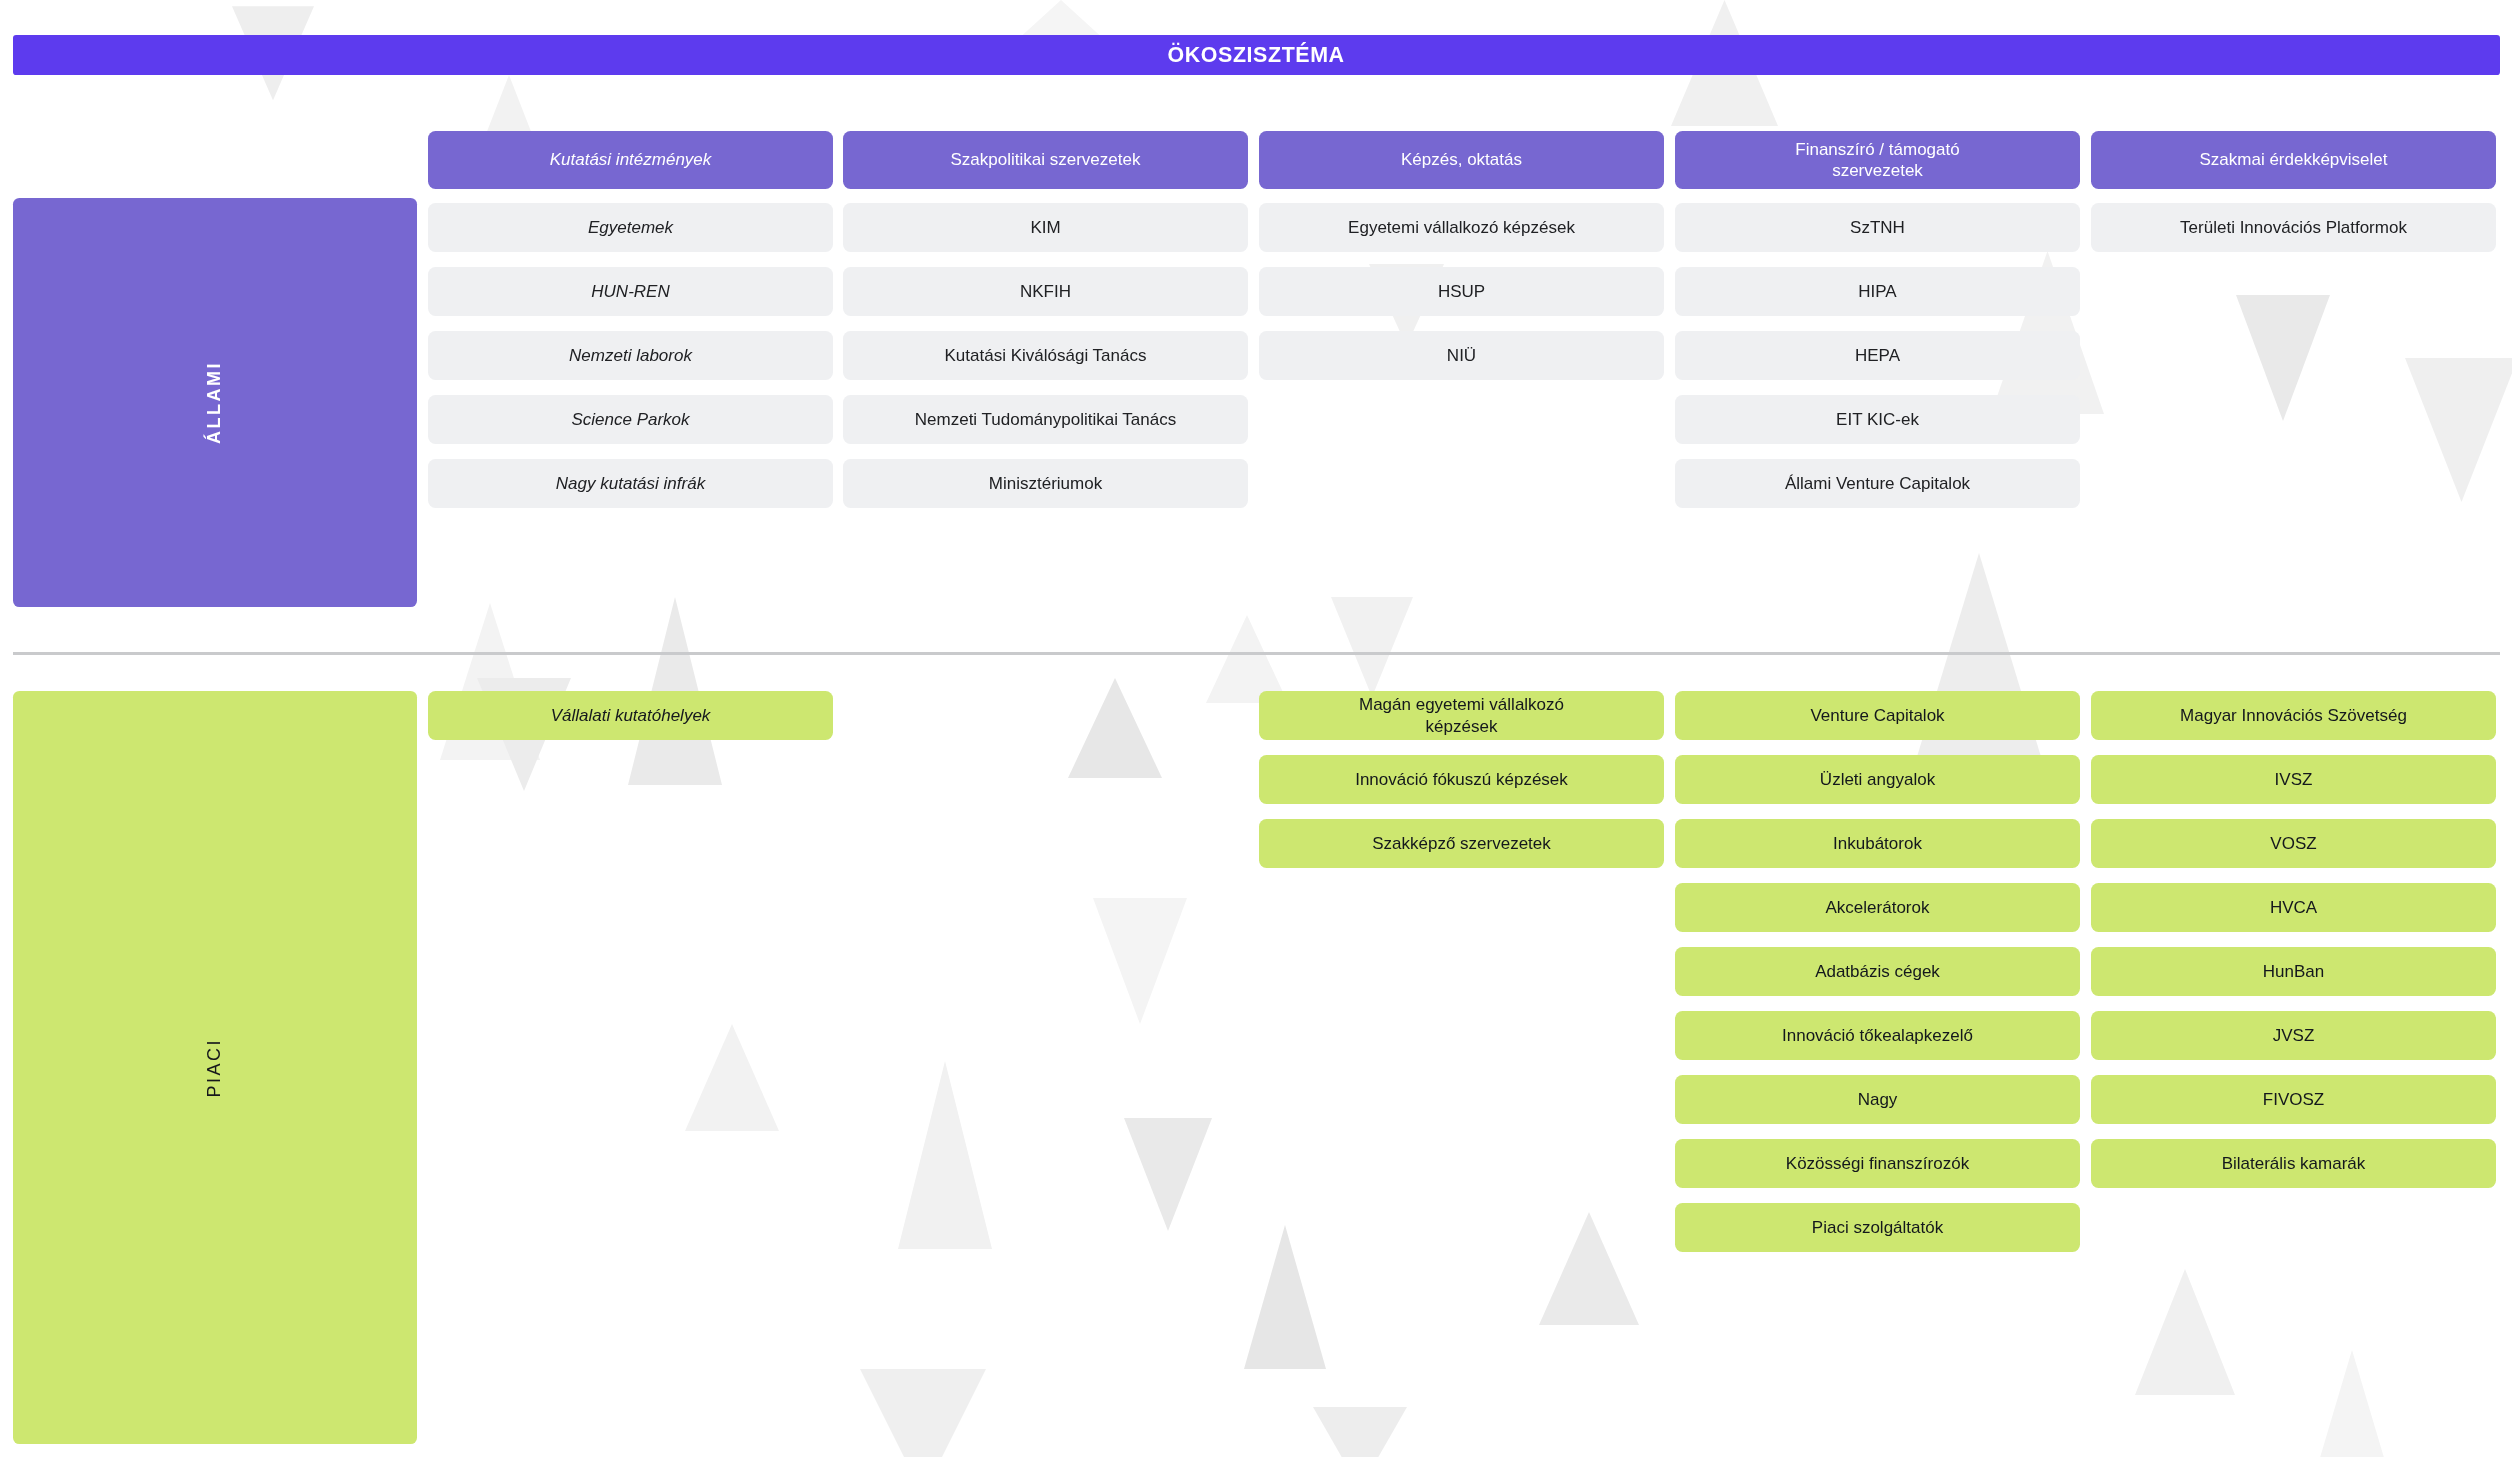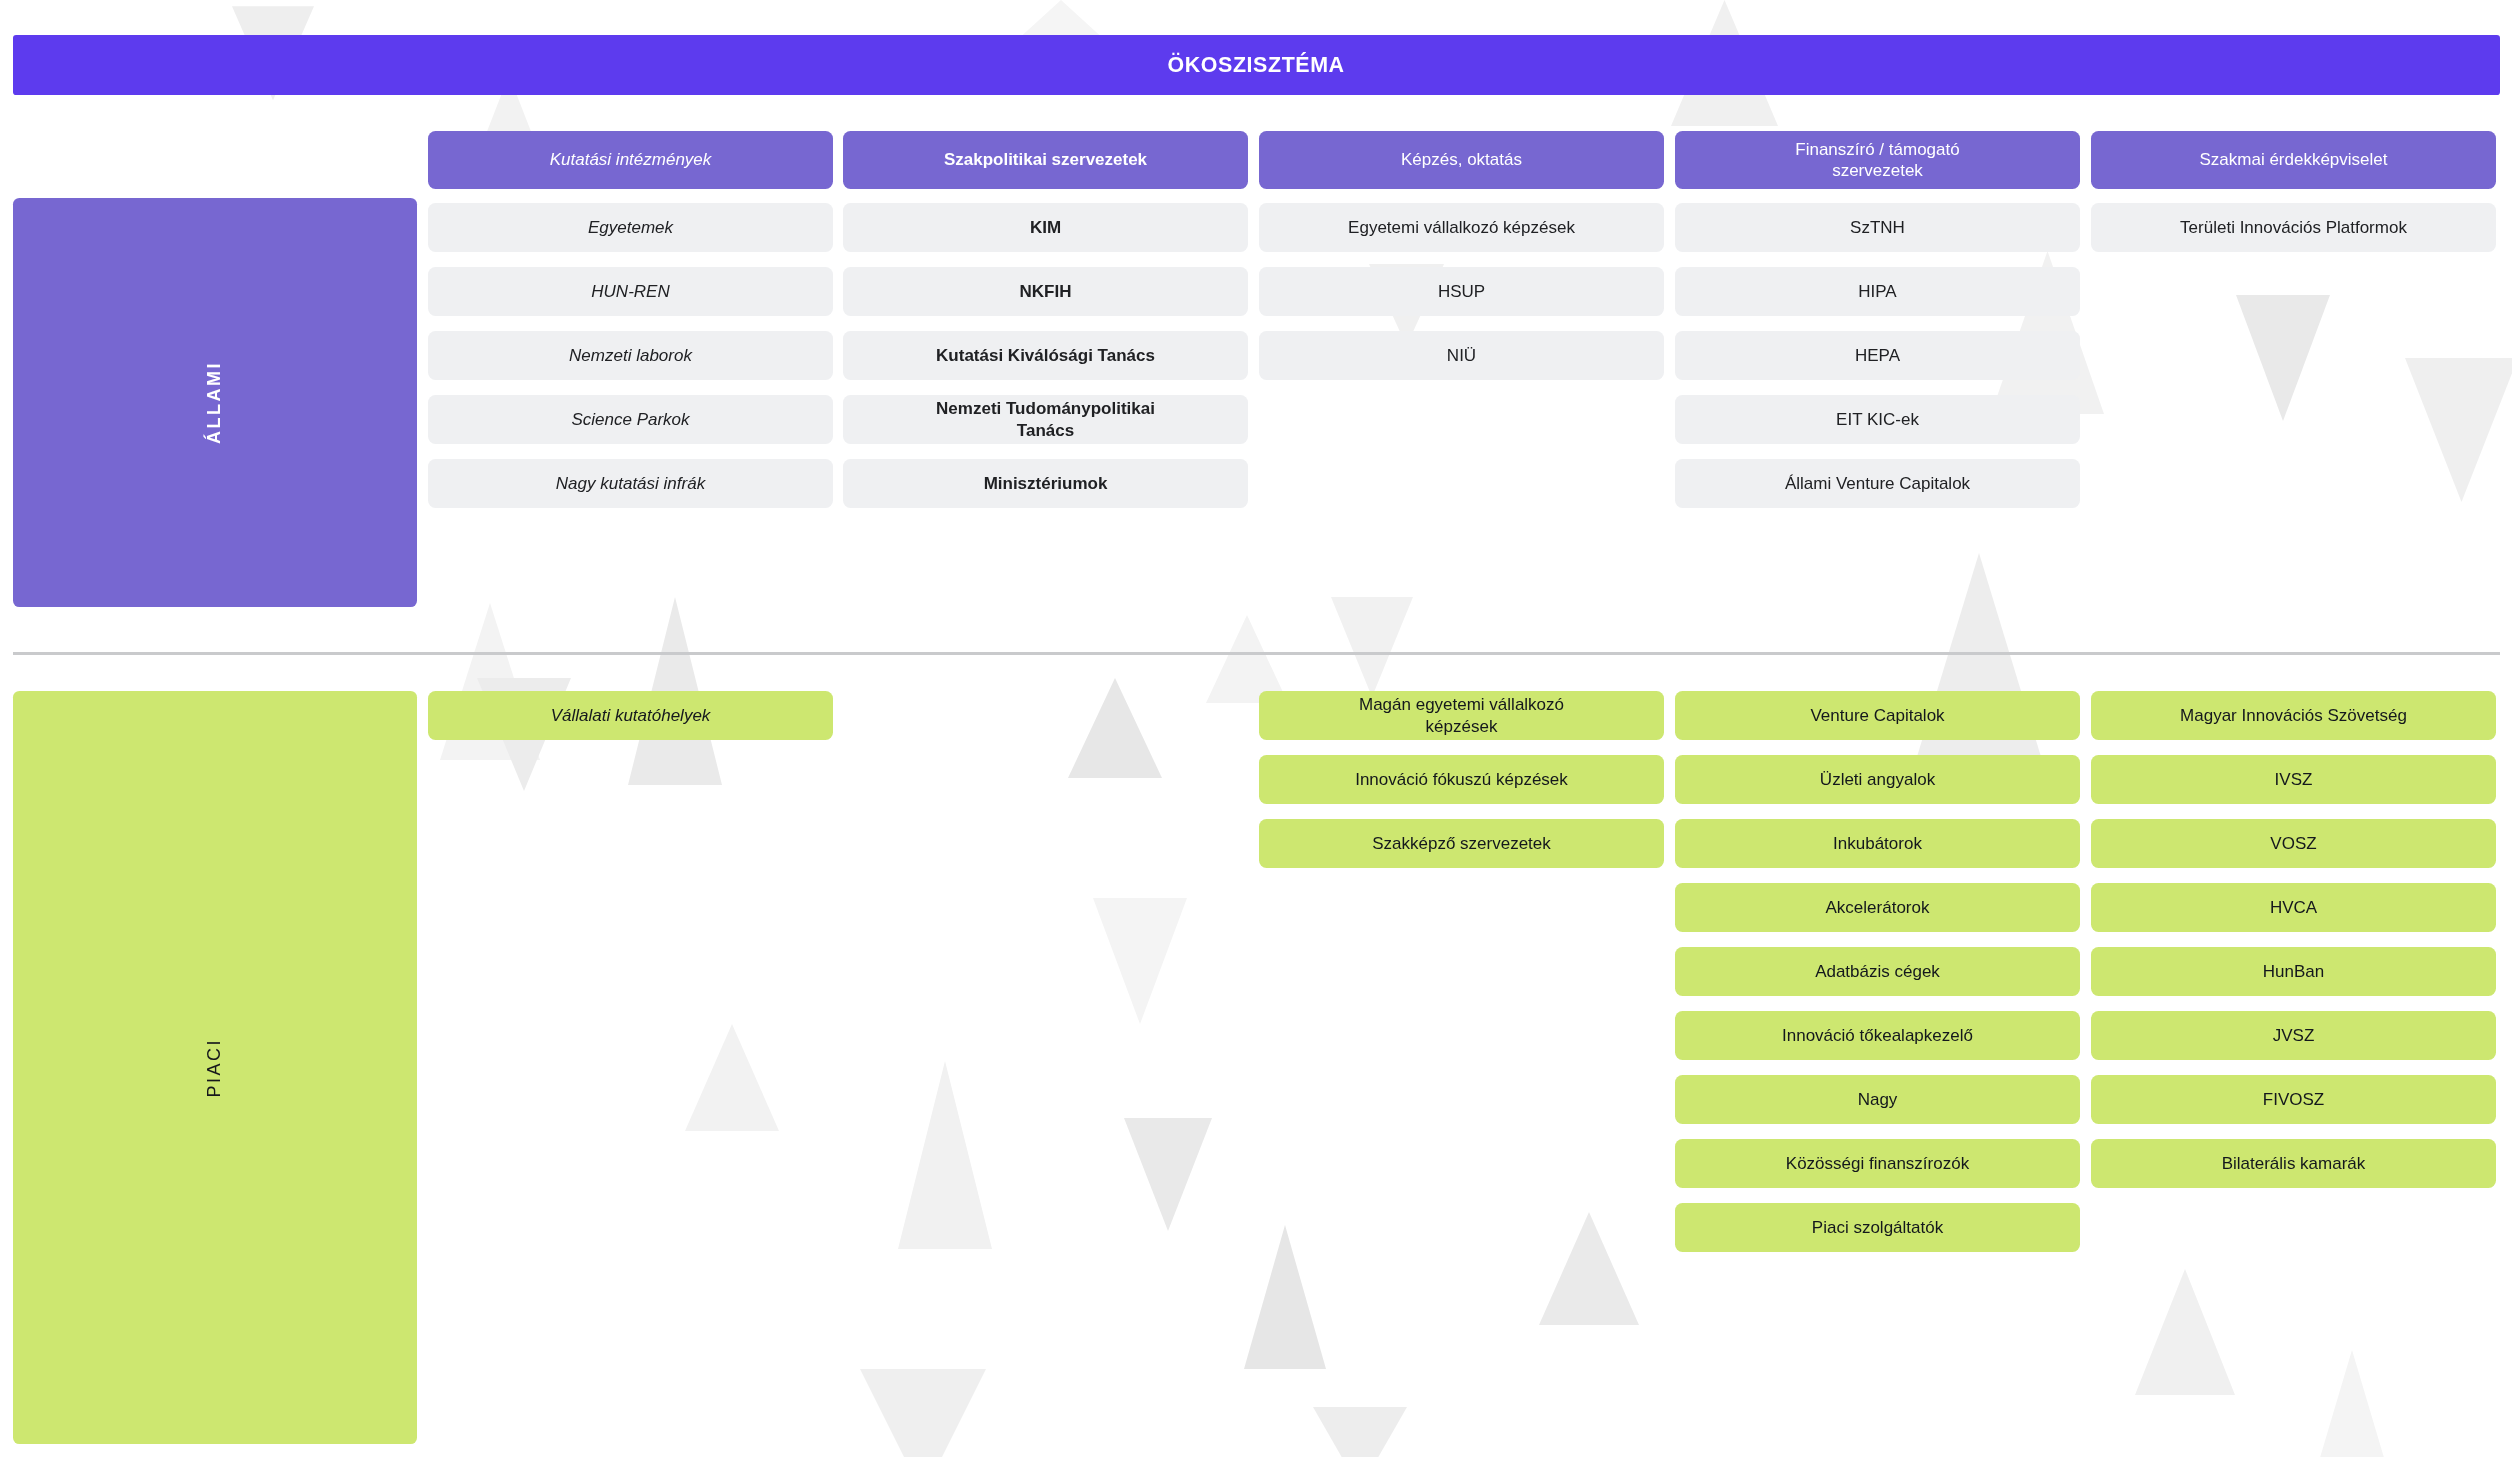--- a/index.html
+++ b/index.html
@@ -14,29 +14,29 @@
   *{margin:0;padding:0;box-sizing:border-box;}
   html,body{width:2512px;height:1457px;background:#ffffff;overflow:hidden;
     font-family:"Liberation Sans","DejaVu Sans",sans-serif;}
   .canvas{position:relative;width:2512px;height:1457px;background:#ffffff;}
 
   
   .tri{position:absolute;z-index:0;}
   .tri.up{clip-path:polygon(50% 0,0 100%,100% 100%);}
   .tri.down{clip-path:polygon(0 0,100% 0,50% 100%);}
 
-  .banner{position:absolute;z-index:2;left:12.6px;top:35px;width:2487px;height:60px;
+  .banner{position:absolute;z-index:2;left:12.6px;top:35px;width:2487px;height:40px;
     background:var(--banner);border-radius:3.1px;display:flex;align-items:center;justify-content:center;}
   .banner span{color:#ffffff;font-size:21.4px;font-weight:700;letter-spacing:0.6px;}
 
   .col-header{position:absolute;z-index:2;top:131px;height:58px;width:405px;
     background:var(--header);border-radius:7.5px;display:flex;align-items:center;justify-content:center;
     text-align:center;color:#ffffff;font-size:17px;line-height:1.25;padding:0 82px;}
 
-  .c0{left:428px;font-style:italic;} .c1{left:843px;font-weight:bold;} .c2{left:1259px;} .c3{left:1675px;} .c4{left:2091px;}
+  .c0{left:428px;font-style:italic;} .c1{left:843px;} .c2{left:1259px;} .c3{left:1675px;} .c4{left:2091px;}
 
   .side-label{position:absolute;z-index:2;left:12.6px;width:404px;border-radius:6.3px;
     display:flex;align-items:center;justify-content:center;}
   .side-label .vtext{writing-mode:vertical-rl;transform:rotate(180deg);
     font-size:18px;letter-spacing:2.5px;}
   .side-allami{top:198px;height:409px;background:var(--state-block);}
   .side-allami .vtext{color:#ffffff;font-weight:700;}
   .side-piaci{top:691px;height:753px;background:var(--market-block);}
   .side-piaci .vtext{color:#16181b;font-weight:400;}
 

